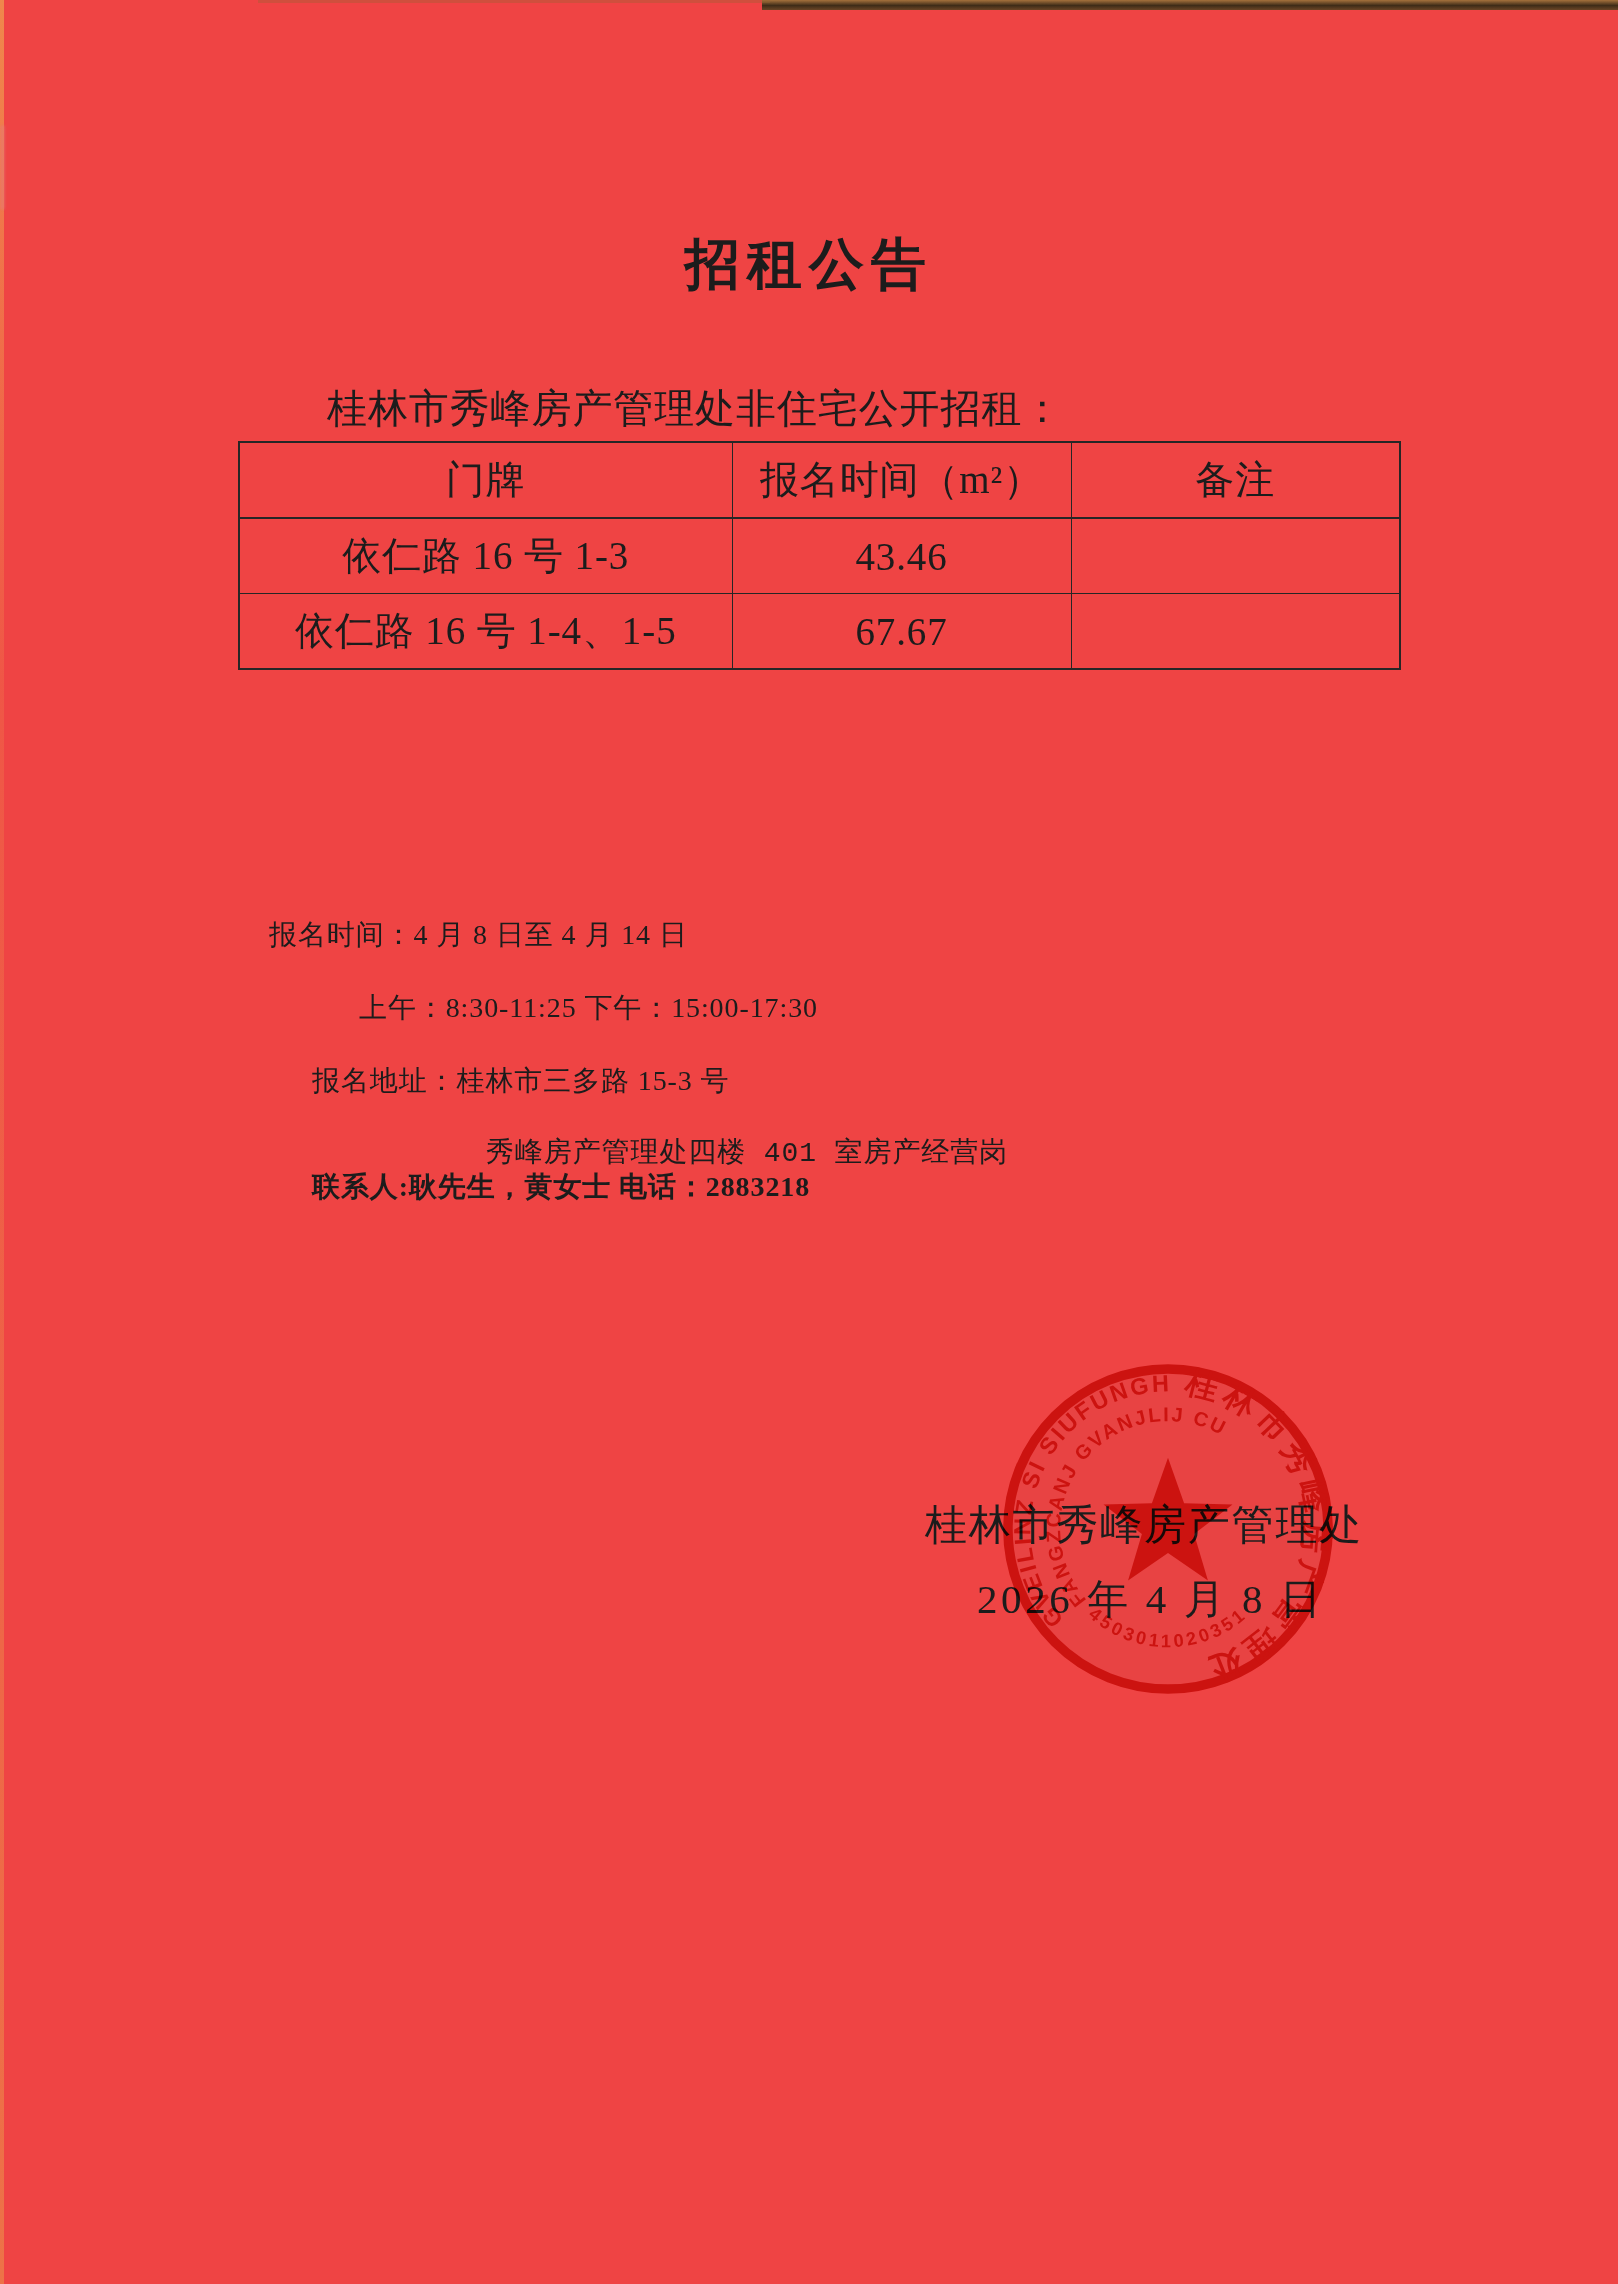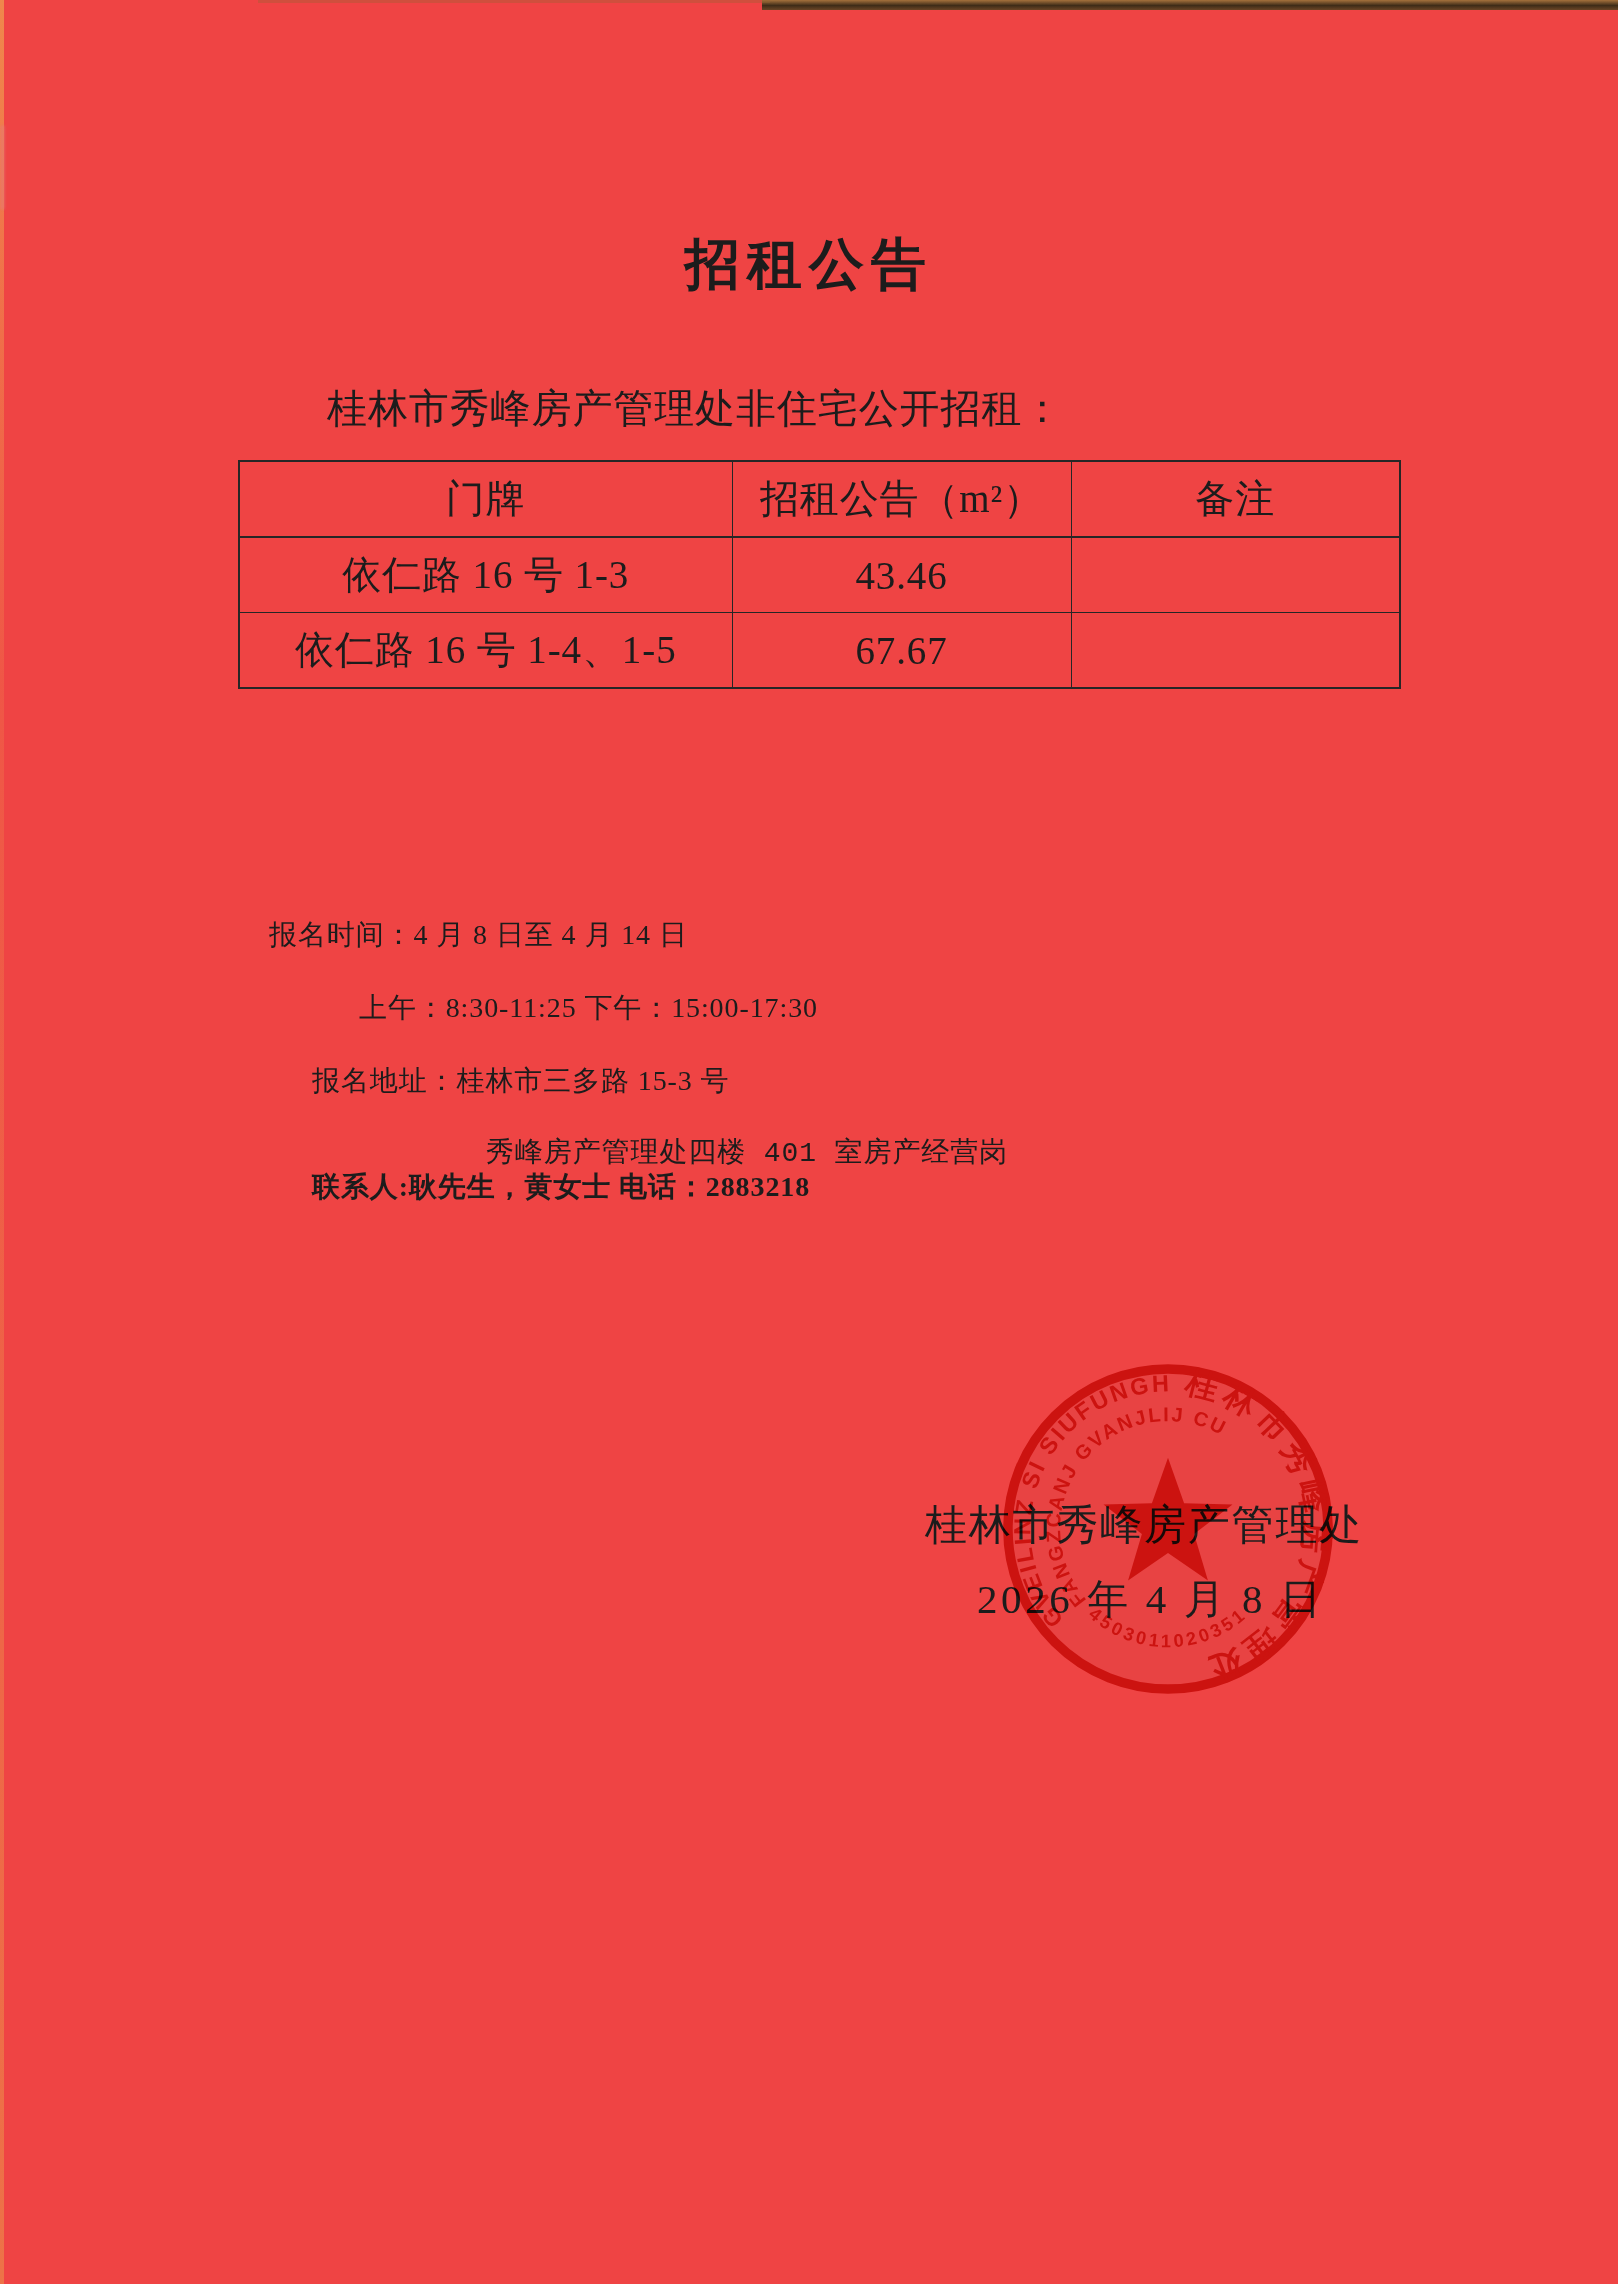--- a/index.html
+++ b/index.html
@@ -36,21 +36,21 @@
   table.rental col.c2{width:339px;}
   table.rental col.c3{width:329px;}
   table.rental th,table.rental td{
     border:1.8px solid #262626;
     text-align:center;vertical-align:middle;
     font-weight:normal;padding:0;
     height:74px;letter-spacing:0.9px;
   }
   table.rental tr.hdr th{height:74px;border-bottom:2.7px solid #262626;border-top:2.7px solid #262626;}
   table.rental td{height:74px;}
-  table.rental{border:2.7px solid #262626;margin-top:19px;}
+  table.rental{border:2.7px solid #262626;}
 
   .dline{position:absolute;font-size:28px;line-height:1.1;letter-spacing:0.9px;white-space:pre;margin-left:20px;}
   .d0{left:249px;top:920px;}
   .d1{left:339px;top:993px;}
   .d2{left:292px;top:1066px;}
   .d3{left:466px;top:1139px;font-family:Liberation Mono, monospace;}
   .d4{left:292px;top:1172px;font-weight:bold;}
 
   .sig-org{position:absolute;left:925px;top:1504px;font-size:42px;letter-spacing:1.8px;line-height:1;}
   .sig-date{position:absolute;left:977px;top:1579px;font-size:41px;letter-spacing:3.6px;line-height:1;}
@@ -79,21 +79,21 @@
 
   <table class="rental">
     <colgroup>
         <col class="c1">
         <col class="c2">
         <col class="c3">
       </colgroup>
     <tbody>
       <tr class="hdr">
         <th>门牌</th>
-        <th>招租公告（m²）</th>
+        <th>报名时间（m²）</th>
         <th>备注</th>
       </tr>
       <tr>
         <td>依仁路 16 号 1-3</td>
         <td>43.46</td>
         <td></td>
       </tr>
       <tr>
         <td>依仁路 16 号 1-4、1-5</td>
         <td>67.67</td>

